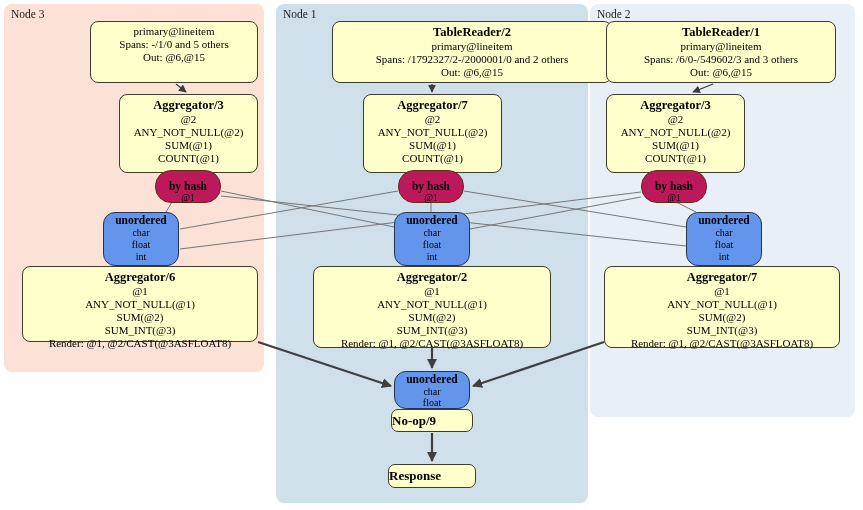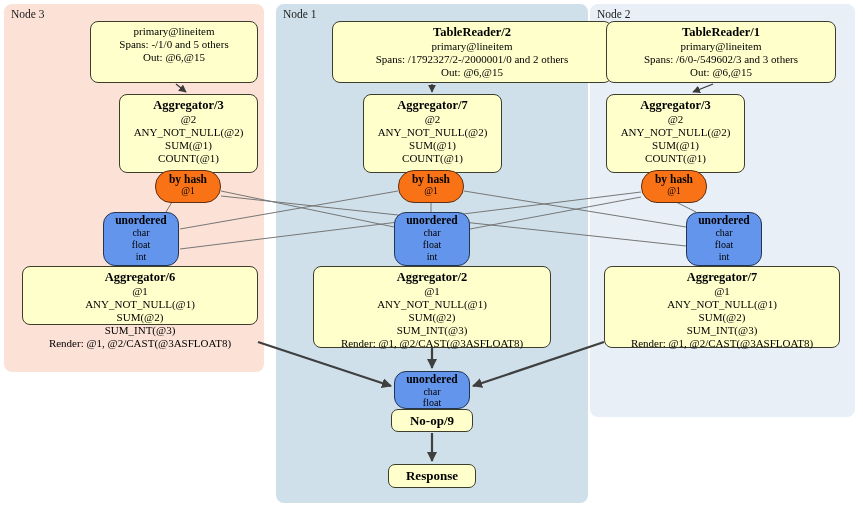--- a/index.html
+++ b/index.html
@@ -18,31 +18,31 @@
   .edge-thin{stroke:#767676; stroke-width:1; fill:none;}
   .edge-dark{stroke:#3a3a3a; stroke-width:1.3; fill:none;}
   .edge-thick{stroke:#3f3f3f; stroke-width:2.2; fill:none;}
 
   .box{position:absolute; z-index:2; box-sizing:border-box; text-align:center;
        border:1.3px solid #3d3d2e; border-radius:8px; background:#ffffcc; padding-top:3px;}
   .box-title{font-weight:bold; font-size:12.5px; line-height:15px; white-space:nowrap;}
   .box-row{font-size:11px; line-height:13px; white-space:nowrap;}
 
   .router{position:absolute; z-index:3; box-sizing:border-box; text-align:center;
-          background:#f97316; border:1.3px solid #5e3016; border-radius:16px; padding-top:2px;}
+          background:#be185d; border:1.3px solid #5e3016; border-radius:16px; padding-top:9px;}
   .router-title{font-weight:bold; font-size:11.5px; line-height:13px;}
   .router-detail{font-size:9.5px; line-height:11px;}
 
   .sync{position:absolute; z-index:2; box-sizing:border-box; text-align:center;
         background:#6495ed; border:1.3px solid #24364f; border-radius:12px; padding-top:0;}
   .sync-title{font-weight:bold; font-size:11.5px; line-height:14px;}
   .sync-row{font-size:10px; line-height:12px;}
   .sync.small .sync-row{line-height:11px;}
 
-  .pill{position:absolute; z-index:2; box-sizing:border-box; text-align:center;
+  .pill{position:absolute; z-index:2; box-sizing:border-box; text-align:left;
         background:#ffffcc; border:1.3px solid #3d3d2e; border-radius:7px;
         font-weight:bold; font-size:13px;}
   #noop-box{line-height:21px;}
   #response-box{line-height:22px;}
 </style>
 </head>
 <body>
 
 <div id="stage">
 
@@ -111,21 +111,21 @@
     <div class="router-detail">@1</div>
   </div>
 
   <div class="sync" style="left:103px;top:212px;width:76px;height:54px;">
     <div class="sync-title">unordered</div>
     <div class="sync-row">char</div>
     <div class="sync-row">float</div>
     <div class="sync-row">int</div>
   </div>
 
-  <div class="box" style="left:22px;top:266px;width:236px;height:59px;">
+  <div class="box" style="left:22px;top:266px;width:236px;height:76px;">
     <div class="box-title">Aggregator/6</div>
     <div class="box-row">@1</div>
     <div class="box-row">ANY_NOT_NULL(@1)</div>
     <div class="box-row">SUM(@2)</div>
     <div class="box-row">SUM_INT(@3)</div>
     <div class="box-row">Render: @1, @2/CAST(@3ASFLOAT8)</div>
   </div>
 
   <div class="box" style="left:292px;top:21px;width:280px;height:62px;margin-left:40px;">
     <div class="box-title">TableReader/2</div>

